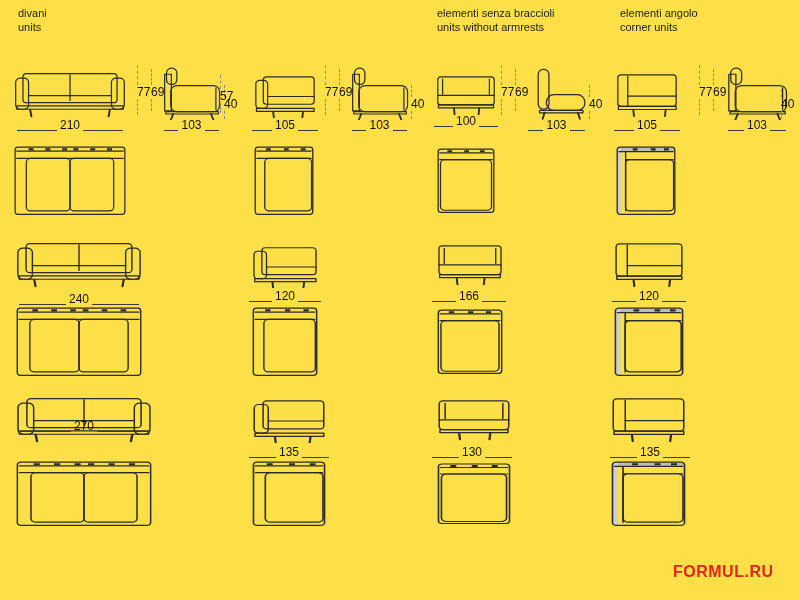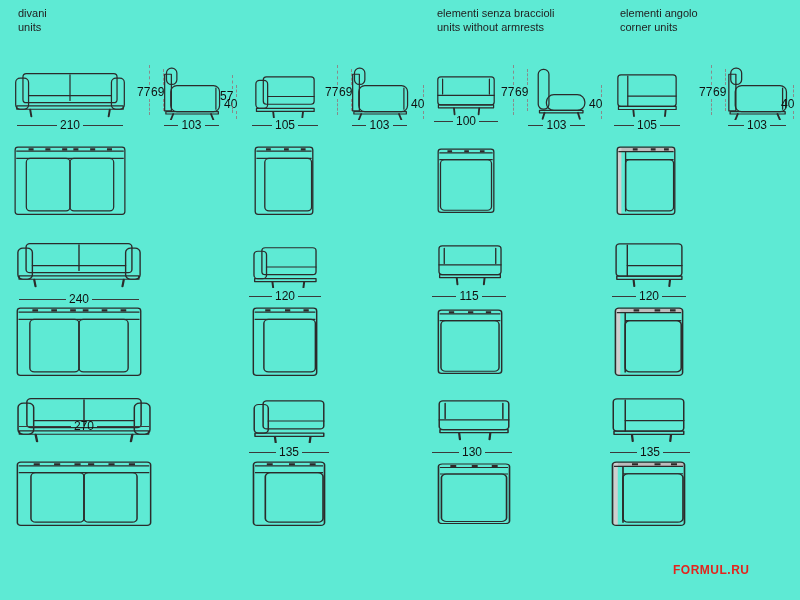--- a/index.html
+++ b/index.html
@@ -1,26 +1,26 @@
 <!DOCTYPE html>
 <html><head>
 <meta charset="utf-8">
 <style>
   html,body{margin:0;padding:0;background:#fff;}
-  #canvas{position:relative;width:800px;height:600px;background:#5eead4;overflow:hidden;
+  #canvas{position:relative;width:800px;height:600px;background:#fde047;overflow:hidden;
           font-family:"Liberation Sans","DejaVu Sans",sans-serif;color:#1c1c1c;}
   .hdr{position:absolute;font-size:11px;line-height:14px;color:#222;white-space:nowrap;}
   .cell{position:absolute;display:block;}
-  .hdim{position:absolute;display:flex;align-items:center;justify-content:center;
+  .hdim{position:absolute;display:flex;align-items:flex-end;justify-content:center;
         font-size:12px;line-height:12px;color:#111;white-space:nowrap;height:12px;}
   .dl{flex:1;height:1px;background:#3a3a3a;margin:0 3px;}
-  .vd{position:absolute;display:flex;flex-direction:column;align-items:flex-end;
+  .vd{position:absolute;display:flex;flex-direction:column;align-items:flex-start;
       font-size:12px;line-height:12px;color:#111;}
   .vdash{width:0;border-left:1px dashed #8a8a8a;margin:1px 0;}
-  .wm{position:absolute;font-size:12px;font-weight:700;letter-spacing:.5px;white-space:nowrap;}
+  .wm{position:absolute;font-size:16px;font-weight:700;letter-spacing:.5px;white-space:nowrap;}
 </style>
 </head>
 <body>
 
 <svg width="0" height="0" style="position:absolute" aria-hidden="true">
 <defs>
   <symbol id="front2" viewBox="0 0 200 84" preserveAspectRatio="none">
     <g fill="none" stroke="#2b2b2b" stroke-width="2.2" stroke-linecap="round" stroke-linejoin="round">
       <rect x="16" y="3" width="168" height="53" rx="6"></rect>
       <path d="M100 5 V52"></path>
@@ -290,21 +290,21 @@
   <div class="hdim" style="left:246px;top:290px;width:78px">
       <i class="dl"></i>
       <span>120</span>
       <i class="dl"></i>
     </div>
   <svg class="cell" style="left:437px;top:244px" width="66" height="44">
       <use href="#front0" width="100%" height="100%"></use>
     </svg>
   <div class="hdim" style="left:429px;top:290px;width:80px">
       <i class="dl"></i>
-      <span>115</span>
+      <span>166</span>
       <i class="dl"></i>
     </div>
   <svg class="cell" style="left:614px;top:242px" width="70" height="46">
       <use href="#frontC" width="100%" height="100%"></use>
     </svg>
   <div class="hdim" style="left:609px;top:290px;width:80px">
       <i class="dl"></i>
       <span>120</span>
       <i class="dl"></i>
     </div>

